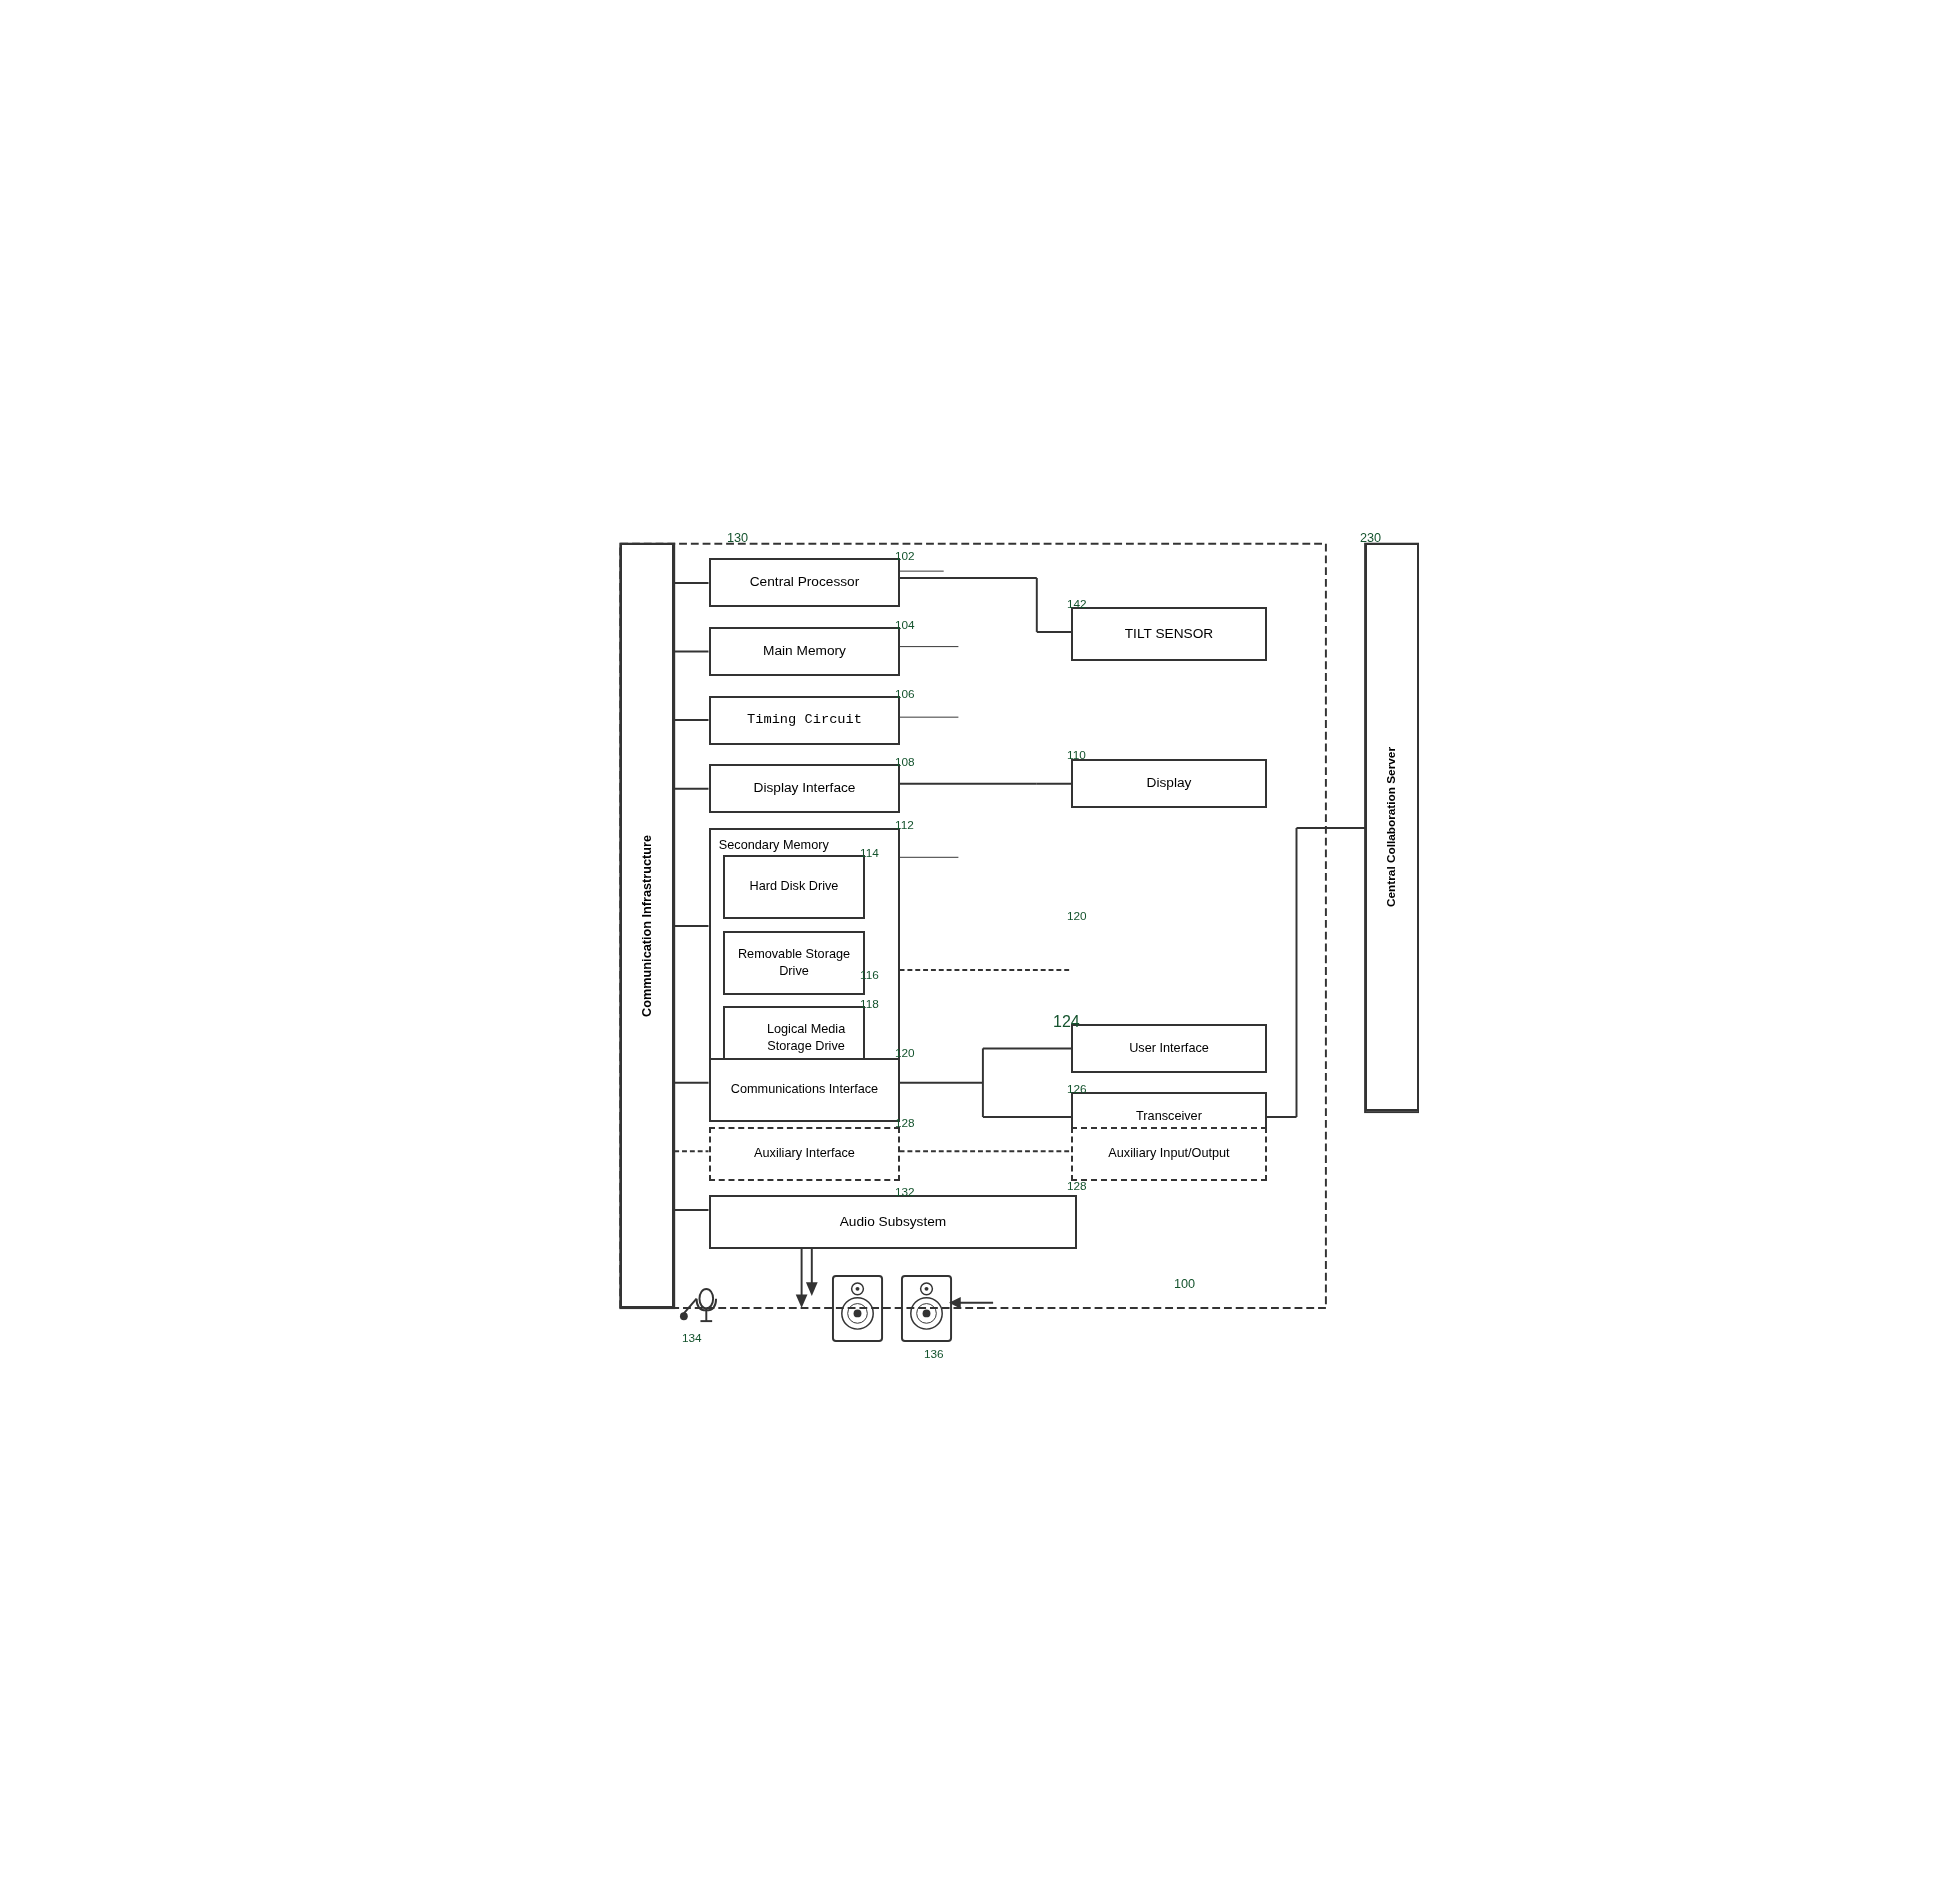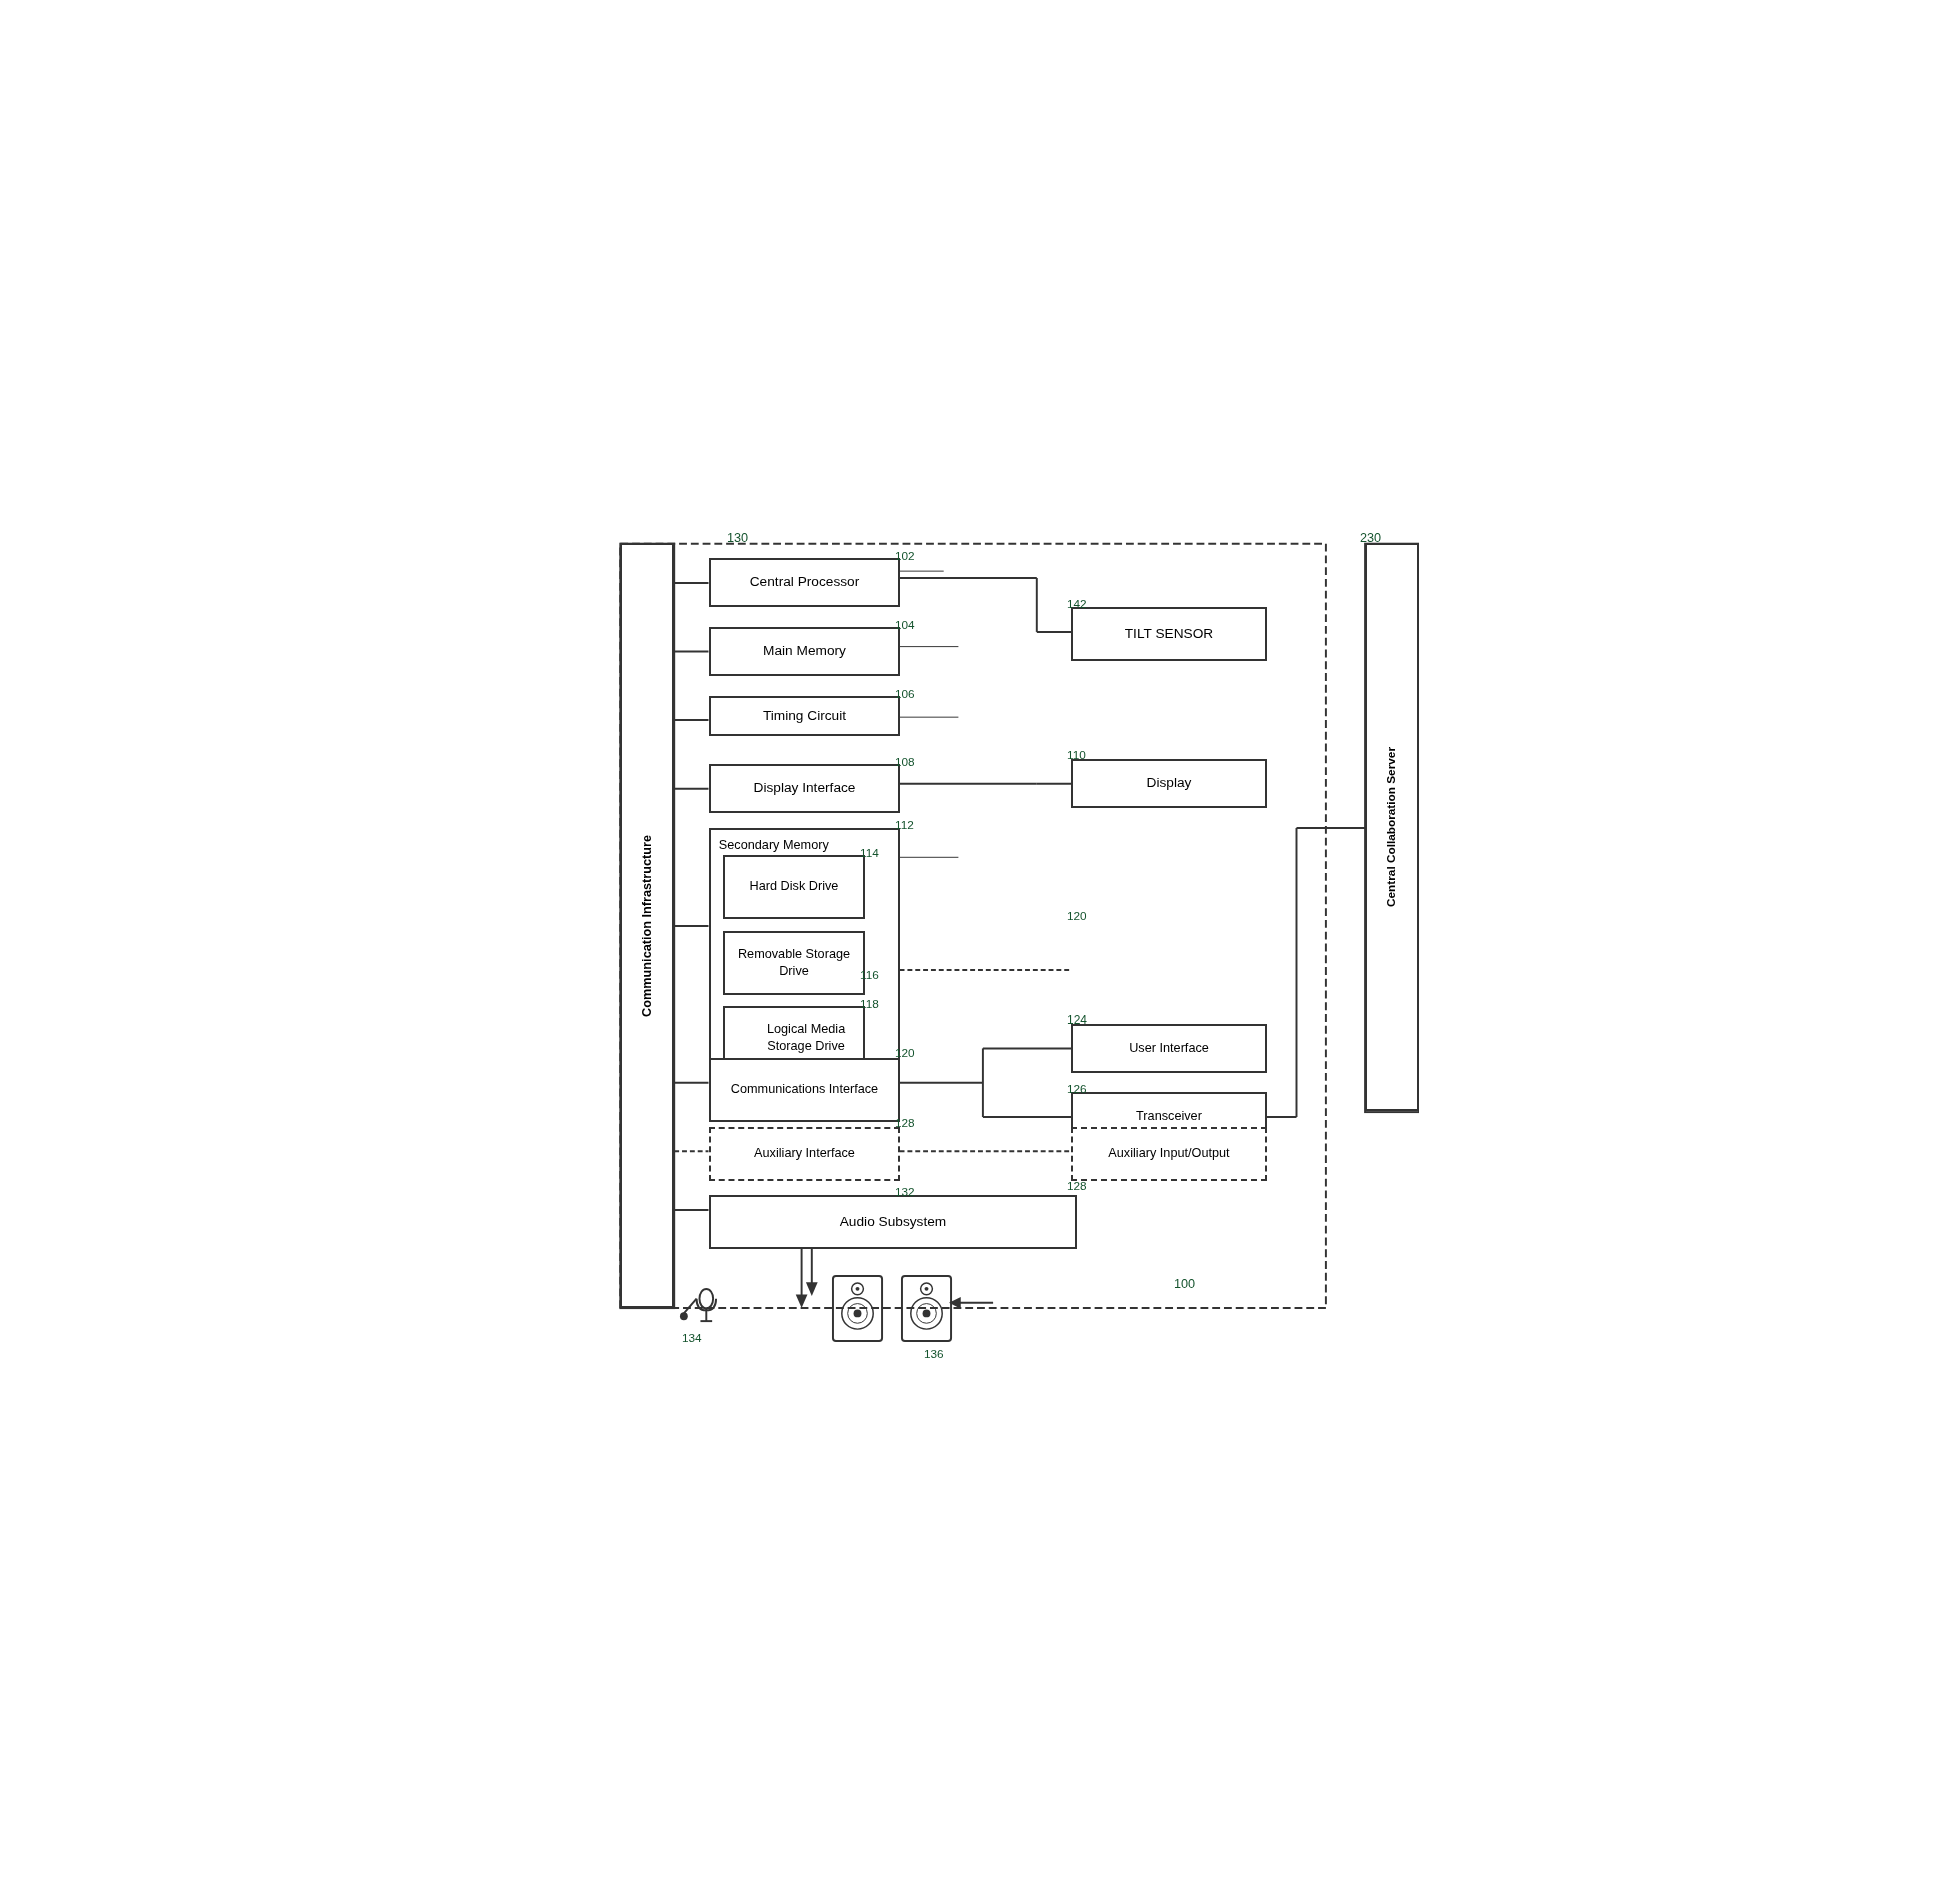--- a/index.html
+++ b/index.html
@@ -136,21 +136,21 @@
     <div class="box" style="left:172px; top:34px; width:191px; height:49px;">
       <span style="font-size:13.7px;">Central Processor</span>
     </div>
     <span class="ref" style="left:358px; top:25.5px; font-size:11.8px;">102</span>
 
     <div class="box" style="left:172px; top:103px; width:191px; height:49px;">
       <span style="font-size:13.7px;">Main Memory</span>
     </div>
     <span class="ref" style="left:358px; top:94px; font-size:11.8px;">104</span>
 
-    <div class="box" style="left:172px; top:172px; width:191px; height:40px;">
+    <div class="box" style="left:172px; top:172px; width:191px; height:49px;font-family:Liberation Mono, monospace;">
       <span style="font-size:13.7px;">Timing Circuit</span>
     </div>
     <span class="ref" style="left:358px; top:163px; font-size:11.8px;">106</span>
 
     <div class="box" style="left:172px; top:240px; width:191px; height:49px;">
       <span style="font-size:13.7px;">Display Interface</span>
     </div>
     <span class="ref" style="left:358px; top:231px; font-size:11.8px;">108</span>
 
     <div class="box" style="left:534px; top:83px; width:196px; height:54px;">
@@ -186,21 +186,21 @@
     <span class="ref" style="left:530px; top:385px; font-size:11.8px;">120</span>
 
     <div class="box" style="left:172px; top:534px; width:191px; height:64px;">
       <span style="font-size:12.7px;">Communications Interface</span>
     </div>
     <span class="ref" style="left:358px; top:522px; font-size:11.8px;">120</span>
 
     <div class="box" style="left:534px; top:500px; width:196px; height:49px;">
       <span style="font-size:12.7px;">User Interface</span>
     </div>
-    <span class="ref" style="left:530px; top:489px; font-size:12px;">124</span>
+    <span class="ref" style="left:516px; top:489px; font-size:16px;">124</span>
 
     <div class="box" style="left:534px; top:568px; width:196px; height:49px;">
       <span style="font-size:12.7px;">Transceiver</span>
     </div>
     <span class="ref" style="left:530px; top:558px; font-size:11.8px;">126</span>
 
     <div class="box dashed" style="left:172px; top:603px; width:191px; height:54px;">
       <span style="font-size:12.7px;">Auxiliary Interface</span>
     </div>
     <span class="ref" style="left:358px; top:592px; font-size:11.8px;">128</span>

